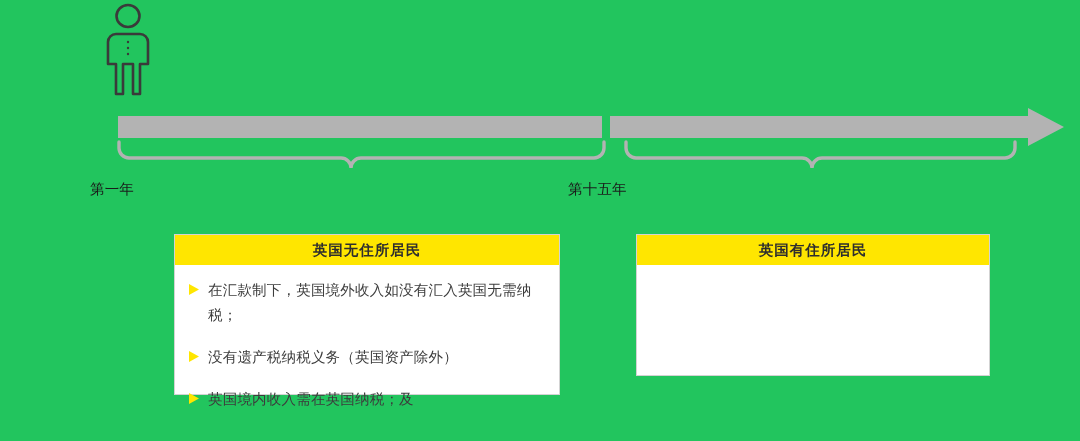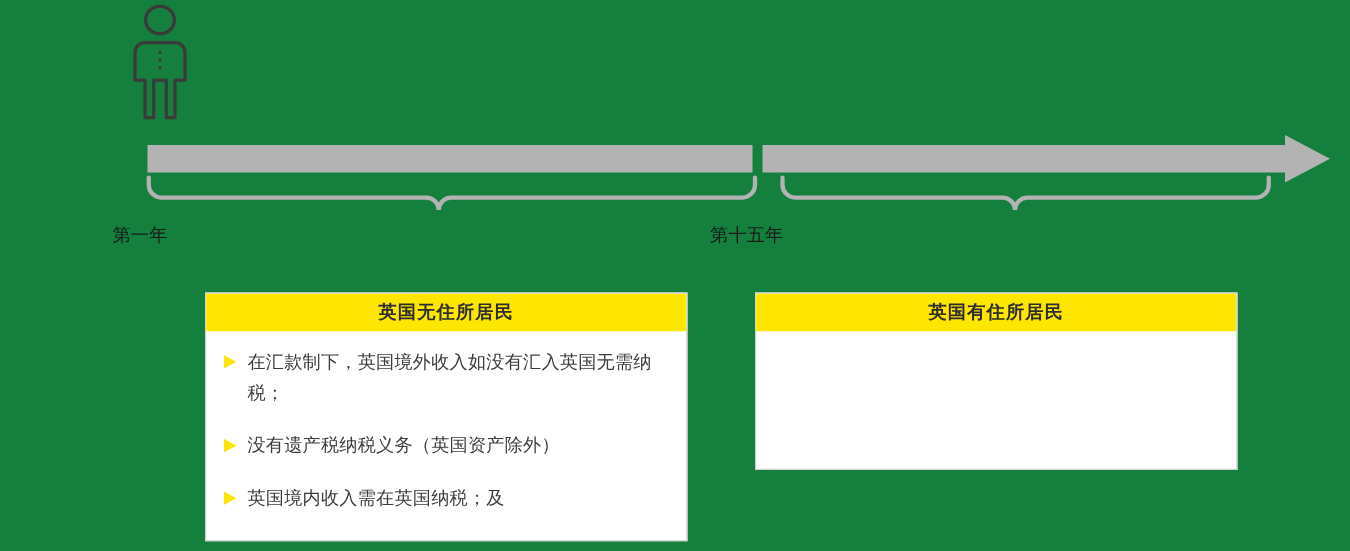--- a/index.html
+++ b/index.html
@@ -7,21 +7,21 @@
     padding: 0;
     background: #ffffff;
   }
   body {
     font-family: "Liberation Sans", "DejaVu Sans", sans-serif;
   }
   #canvas {
     position: relative;
     width: 1080px;
     height: 441px;
-    background: #15803d;
+    background: #22c55e;
     overflow: hidden;
   }
   .abs { position: absolute; }
 
   
   #person-icon {
     left: 96px;
     top: 2px;
     width: 64px;
     height: 96px;
@@ -56,29 +56,29 @@
     text-align: right;
   }
 
   
   .panel {
     border: 1px solid #d3d3d3;
     background: #ffffff;
     box-sizing: border-box;
   }
   #panel-non-dom {
-    left: 164px;
+    left: 174px;
     top: 234px;
     width: 386px;
-    height: 199px;
+    height: 161px;
   }
   #panel-dom {
-    left: 604px;
+    left: 636px;
     top: 234px;
-    width: 386px;
+    width: 354px;
     height: 142px;
   }
   .panel-header {
     background: #ffe600;
     height: 30px;
     line-height: 30px;
     text-align: center;
     font-size: 14.5px;
     color: #2e2e2e;
     font-weight: 700;

